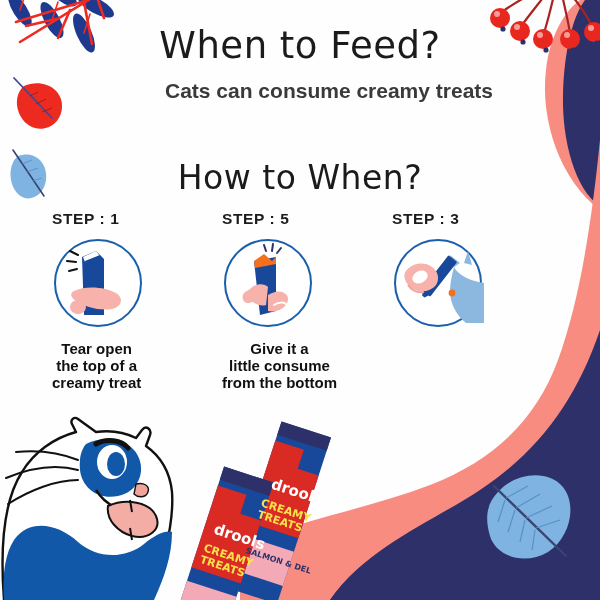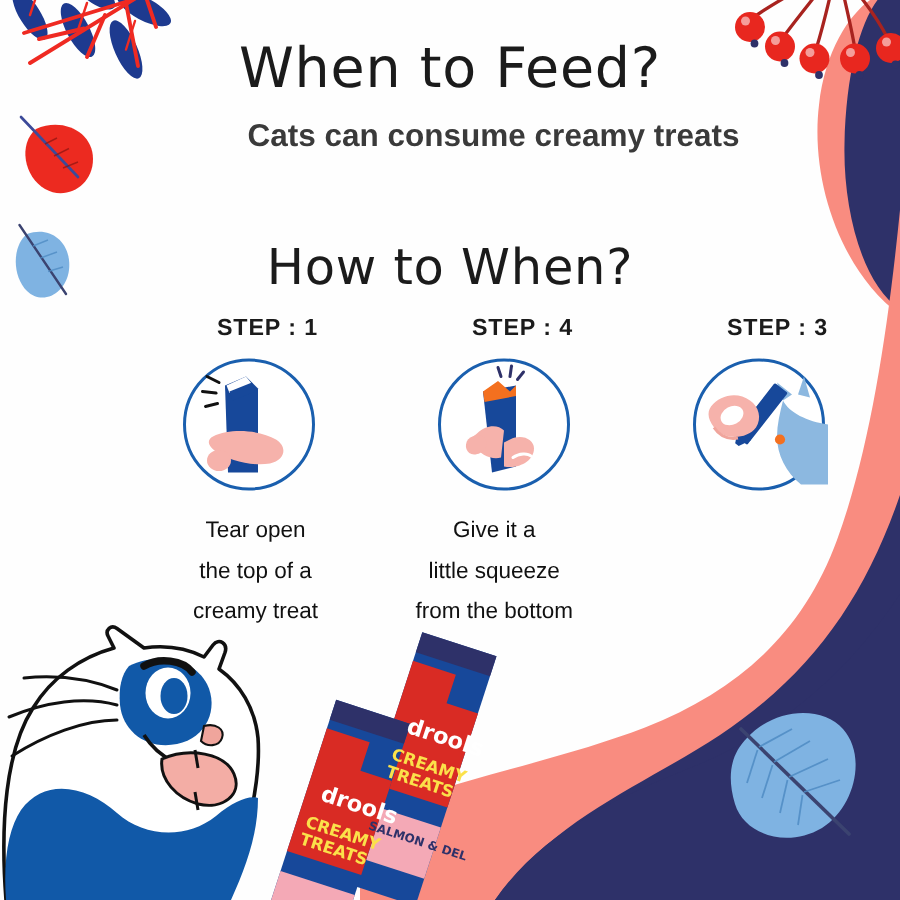--- a/index.html
+++ b/index.html
@@ -34,31 +34,31 @@
     font-weight:bold;font-size:21px;line-height:26px;
     color:#3a3a3a;
   }
   #subtitle-block{top:78px;padding-left:29px;}
 
   
   #steps{
     position:absolute;top:210px;left:52px;width:500px;
     display:flex;justify-content:space-between;align-items:flex-start;
   }
-  .step{width:160px;display:flex;flex-direction:column;align-items:flex-end;}
+  .step{width:160px;display:flex;flex-direction:column;align-items:flex-start;}
   .step-label{
     font-family:"Liberation Sans", sans-serif;
     font-weight:bold;font-size:15.5px;letter-spacing:0.6px;
     color:#1b1b1b;margin-bottom:9px;
   }
   .step-circle{width:92px;height:92px;display:block;}
   .step-caption{
     margin-top:11px;text-align:center;
     font-family:"Liberation Sans", sans-serif;
-    font-weight:normal;font-size:15px;line-height:27px;
+    font-weight:bold;font-size:15px;line-height:17px;
     color:#111111;white-space:pre-line;
   }
 </style>
 </head>
 <body>
 
 <div id="stage">
 
   <svg class="bg-layer" viewBox="0 0 600 600">
 
@@ -257,37 +257,37 @@
           <path d="M22,54 C34,48 54,50 64,56 C72,61 70,70 60,72
                    C48,74 32,70 24,64 C18,60 18,56 22,54 Z" fill="#f6b2ab"></path>
           <ellipse cx="26" cy="70" rx="8" ry="7" fill="#f6b2ab"></ellipse>
         </svg>
         <div class="step-caption">Tear open
 the top of a
 creamy treat</div>
       </div>
 
       <div class="step">
-        <div class="step-label">STEP : 4</div>
+        <div class="step-label">STEP : 5</div>
         <svg class="step-circle" viewBox="0 0 92 92">
           <circle cx="46" cy="46" r="43" fill="#ffffff" stroke="#1a5fae" stroke-width="2"></circle>
           <g stroke="#2e3169" stroke-width="2" stroke-linecap="round" fill="none">
             <path d="M44,14 L42,8"></path>
               <path d="M50,14 L51,7"></path>
               <path d="M55,16 L59,11"></path>
           </g>
           <path d="M32,24 L54,20 L54,74 L38,78 Z" fill="#17489a"></path>
           <path d="M32,24 L42,17 L50,24 L54,20 L54,27 L33,31 Z" fill="#f4701f"></path>
           <path d="M28,52 C34,46 42,46 46,50 L44,68 C38,70 30,66 26,60 C24,56 25,54 28,52 Z" fill="#f6b2ab"></path>
           <path d="M22,56 C26,52 32,52 34,56 C36,60 32,66 26,66 C21,66 19,60 22,56 Z" fill="#f6b2ab"></path>
           <path d="M50,56 C58,52 66,56 66,62 C66,70 56,76 46,74 L46,58 Z" fill="#f6b2ab"></path>
           <path d="M52,68 C56,65 62,65 64,67" stroke="#ffffff" stroke-width="2" fill="none" stroke-linecap="round"></path>
         </svg>
         <div class="step-caption">Give it a
-little squeeze
+little consume
 from the bottom</div>
       </div>
 
       <div class="step">
         <div class="step-label">STEP : 3</div>
         <svg class="step-circle" viewBox="0 0 92 92">
           <circle cx="46" cy="46" r="43" fill="#ffffff" stroke="#1a5fae" stroke-width="2"></circle>
 
           <path d="M92,46 C78,44 66,38 62,30 C60,38 58,46 58,54
                    C58,66 64,78 74,86 L92,86 Z" fill="#8cb8e0"></path>

